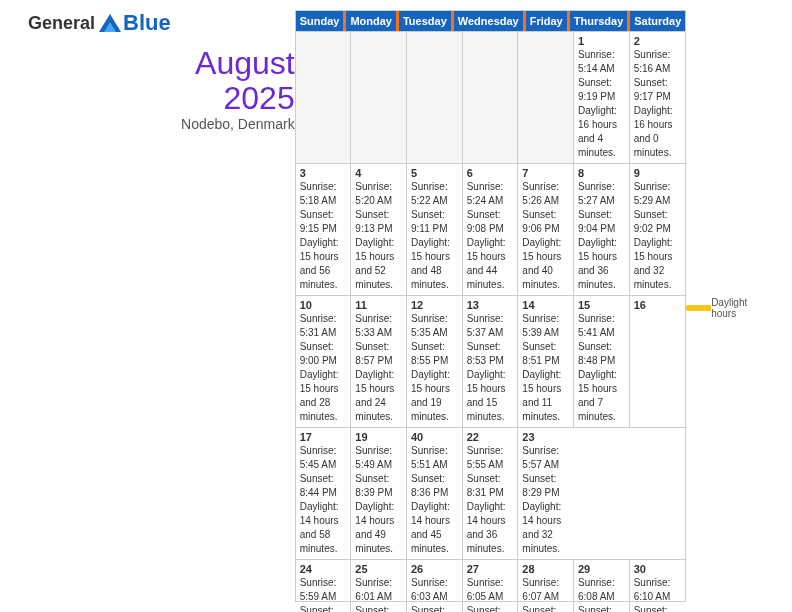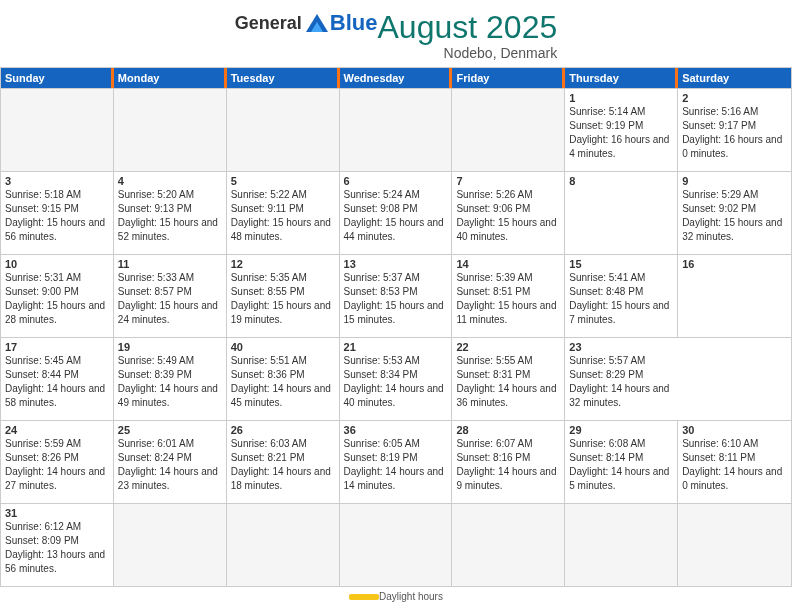--- a/index.html
+++ b/index.html
@@ -6,24 +6,23 @@
     body {
       width: 792px;
       height: 612px;
       font-family: Arial, sans-serif;
       background: #fff;
       overflow: hidden;
     }
     .page {
       width: 792px;
       height: 612px;
-      padding: 10px 0;
-      display: flex;
-      flex-direction: column;
-      align-items: center;
+      padding: 10px 28px;
+      display: flex;
+      flex-direction: row;
     }
     .header {
       display: flex;
       align-items: flex-start;
       justify-content: space-between;
       margin-bottom: 6px;
     }
     .logo-area {
       display: flex;
       flex-direction: column;
@@ -48,22 +47,23 @@
       width: 22px;
       height: 18px;
       margin-left: 2px;
     }
     .title-area {
       text-align: right;
     }
     .month-title {
       font-size: 32px;
       font-weight: normal;
-      color: #0f766e;
+      color: #6d28d9;
       line-height: 1.1;
+      margin-top: 36px;
     }
     .location-title {
       font-size: 14px;
       color: #555;
     }
     .calendar {
       flex: 1;
       display: flex;
       flex-direction: column;
       border: 1px solid #ccc;
@@ -200,20 +200,23 @@
 Daylight: 15 hours and 44 minutes.</div>
           </div>
           <div class="cal-cell">
             <span class="day-num">7</span>
             <div class="day-info" style="white-space: pre-line;">Sunrise: 5:26 AM
 Sunset: 9:06 PM
 Daylight: 15 hours and 40 minutes.</div>
           </div>
           <div class="cal-cell">
             <span class="day-num">8</span>
+            <div class="day-info" style="white-space: pre-line;">Sunrise: 5:27 AM
+Sunset: 9:04 PM
+Daylight: 15 hours and 36 minutes.</div>
           </div>
           <div class="cal-cell">
             <span class="day-num">9</span>
             <div class="day-info" style="white-space: pre-line;">Sunrise: 5:29 AM
 Sunset: 9:02 PM
 Daylight: 15 hours and 32 minutes.</div>
           </div>
         </div>
         <div class="cal-row">
           <div class="cal-cell">
@@ -269,26 +272,20 @@
 Sunset: 8:39 PM
 Daylight: 14 hours and 49 minutes.</div>
           </div>
           <div class="cal-cell">
             <span class="day-num">40</span>
             <div class="day-info" style="white-space: pre-line;">Sunrise: 5:51 AM
 Sunset: 8:36 PM
 Daylight: 14 hours and 45 minutes.</div>
           </div>
           <div class="cal-cell">
-            <span class="day-num">21</span>
-            <div class="day-info" style="white-space: pre-line;">Sunrise: 5:53 AM
-Sunset: 8:34 PM
-Daylight: 14 hours and 40 minutes.</div>
-          </div>
-          <div class="cal-cell">
             <span class="day-num">22</span>
             <div class="day-info" style="white-space: pre-line;">Sunrise: 5:55 AM
 Sunset: 8:31 PM
 Daylight: 14 hours and 36 minutes.</div>
           </div>
           <div class="cal-cell">
             <span class="day-num">23</span>
             <div class="day-info" style="white-space: pre-line;">Sunrise: 5:57 AM
 Sunset: 8:29 PM
 Daylight: 14 hours and 32 minutes.</div>
@@ -307,21 +304,21 @@
 Sunset: 8:24 PM
 Daylight: 14 hours and 23 minutes.</div>
           </div>
           <div class="cal-cell">
             <span class="day-num">26</span>
             <div class="day-info" style="white-space: pre-line;">Sunrise: 6:03 AM
 Sunset: 8:21 PM
 Daylight: 14 hours and 18 minutes.</div>
           </div>
           <div class="cal-cell">
-            <span class="day-num">36</span>
+            <span class="day-num">27</span>
             <div class="day-info" style="white-space: pre-line;">Sunrise: 6:05 AM
 Sunset: 8:19 PM
 Daylight: 14 hours and 14 minutes.</div>
           </div>
           <div class="cal-cell">
             <span class="day-num">28</span>
             <div class="day-info" style="white-space: pre-line;">Sunrise: 6:07 AM
 Sunset: 8:16 PM
 Daylight: 14 hours and 9 minutes.</div>
           </div>

